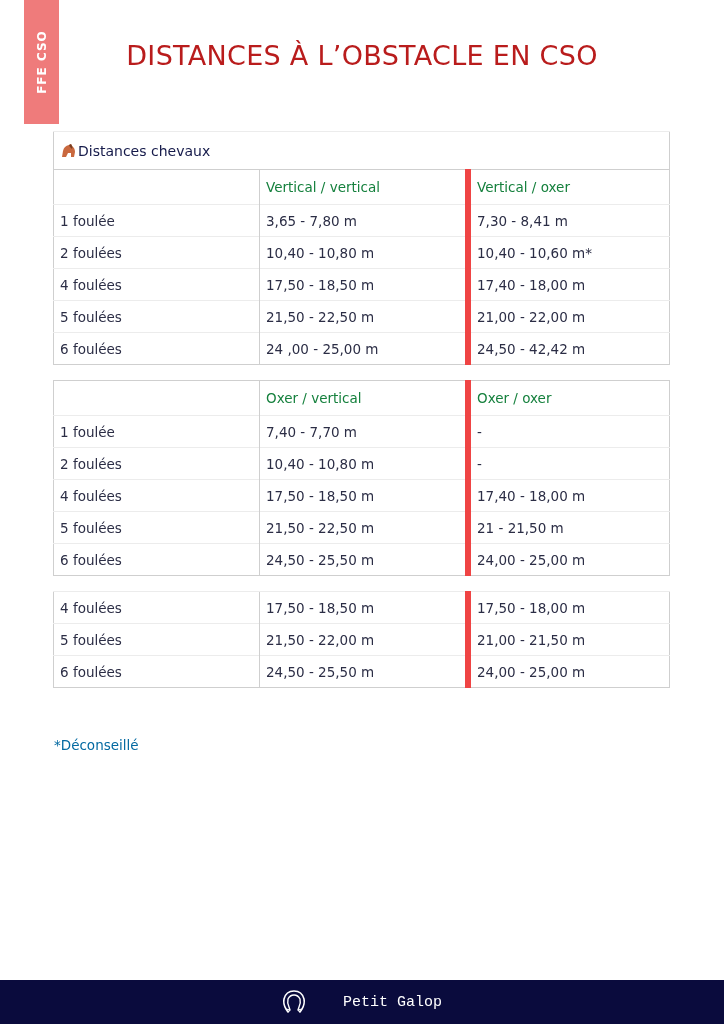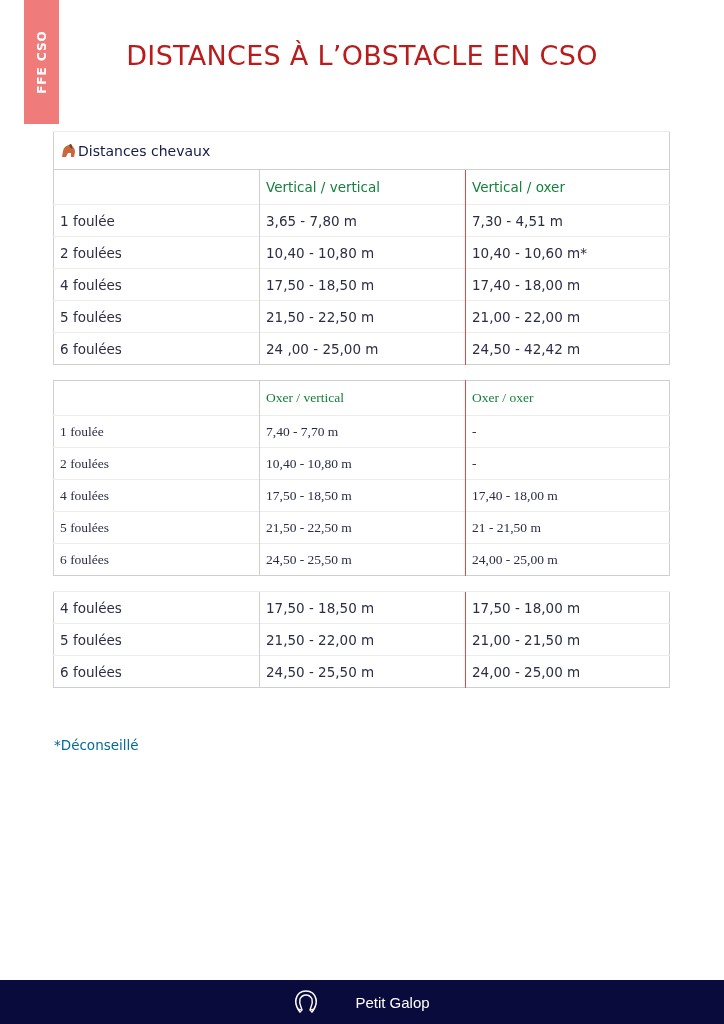--- a/index.html
+++ b/index.html
@@ -23,35 +23,35 @@
   }
   .tbl {
     position:absolute; left:53px; width:617px; border:1px solid #cfcfcf;
     border-collapse:collapse; font-size:13.5px; color:#2b2d45;
     font-family:"DejaVu Sans", sans-serif;
     padding-left:28px;
   }
   .tbl td { height:31px; padding:0 0 0 6px; border-top:1px solid #ececec; vertical-align:middle; }
   .tbl td.c1 { width:199px;margin-left:32px; }
   .tbl td.c2 { width:199px; border-left:1px solid #cfcfcf; }
-  .tbl td.c3 { border-left:1px solid #ef4444; }
+  .tbl td.c3 { border-left:6px solid #ef4444; }
   .tbl tr.head td { height:34px; color:#15803d; }
   .tbl tr.caption td { height:37px; border-bottom:1px solid #cfcfcf; color:#151a4a; font-size:14px; }
   .tbl tr.first td { border-top:none; }
   .horse { display:inline-block; width:16px; height:15px; vertical-align:-2px; margin-right:2px; }
   .note {
     position:absolute; left:54px; top:737px; font-size:13.5px; color:#0369a1;
     font-family:"DejaVu Sans", sans-serif;
   }
   .footer {
     position:absolute; left:0; top:980px; width:724px; height:44px; background:#0a0b3d;
     display:flex; align-items:center; justify-content:center; color:#ffffff;
   }
   .footer .logo { width:24px; height:26px; margin-right:8px; }
-  .footer .brand { font-family:Liberation Sans, sans-serif; font-size:15px;margin-left:29px; }
+  .footer .brand { font-family:Liberation Mono, monospace; font-size:15px;margin-left:29px; }
 </style>
 </head>
 <body>
 
 <div class="side-tab">
   <span>FFE CSO</span>
 </div>
 
 <div class="title">DISTANCES À L’OBSTACLE EN CSO</div>
 
@@ -66,21 +66,21 @@
     </td>
   </tr>
   <tr class="head first">
     <td class="c1"></td>
     <td class="c2">Vertical / vertical</td>
     <td class="c3">Vertical / oxer</td>
   </tr>
   <tr>
     <td class="c1">1 foulée</td>
     <td class="c2">3,65 - 7,80 m</td>
-    <td class="c3">7,30 - 4,51 m</td>
+    <td class="c3">7,30 - 8,41 m</td>
   </tr>
   <tr>
     <td class="c1">2 foulées</td>
     <td class="c2">10,40 - 10,80 m</td>
     <td class="c3">10,40 - 10,60 m*</td>
   </tr>
   <tr>
     <td class="c1">4 foulées</td>
     <td class="c2">17,50 - 18,50 m</td>
     <td class="c3">17,40 - 18,00 m</td>
@@ -91,21 +91,21 @@
     <td class="c3">21,00 - 22,00 m</td>
   </tr>
   <tr>
     <td class="c1">6 foulées</td>
     <td class="c2">24 ,00 - 25,00 m</td>
     <td class="c3">24,50 - 42,42 m</td>
   </tr>
 </tbody>
   </table>
 
-<table class="tbl" style="top:380px;font-family:Liberation Serif, serif;">
+<table class="tbl" style="top:380px;">
   <tbody>
       <tr class="head first">
     <td class="c1"></td>
     <td class="c2">Oxer / vertical</td>
     <td class="c3">Oxer / oxer</td>
   </tr>
   <tr>
     <td class="c1">1 foulée</td>
     <td class="c2">7,40 - 7,70 m</td>
     <td class="c3">-</td>

